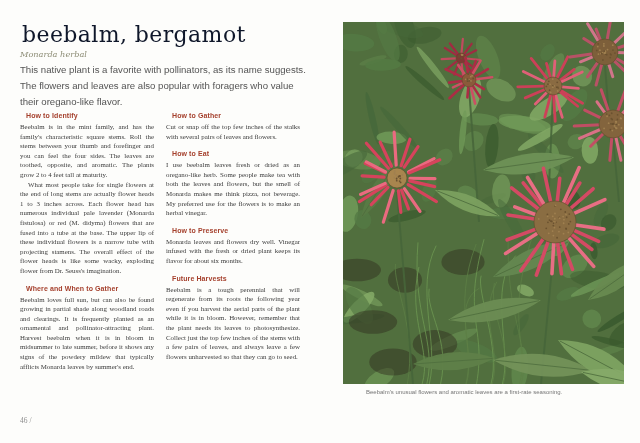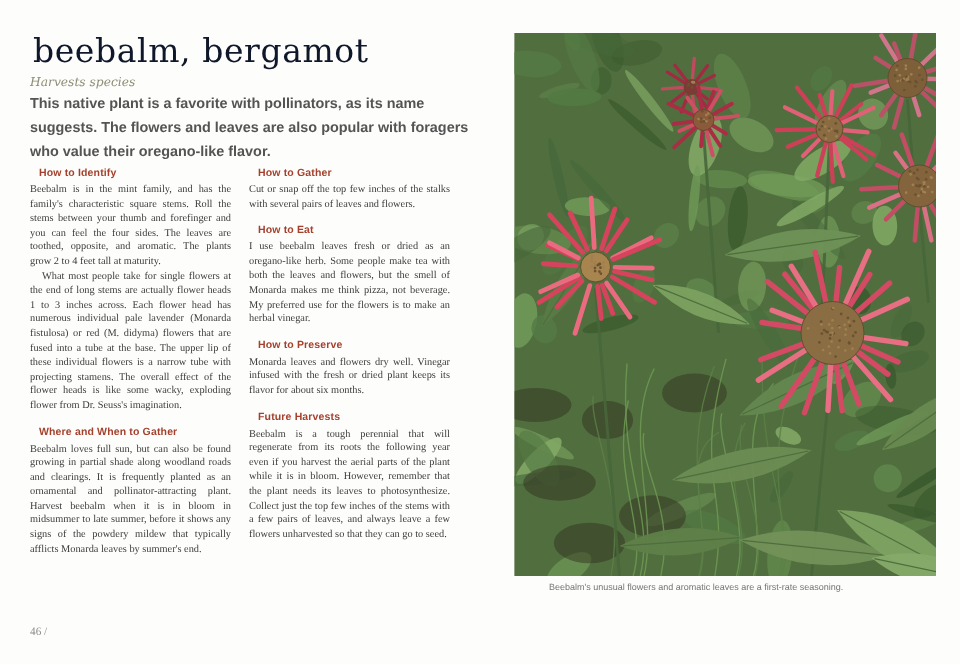--- a/index.html
+++ b/index.html
@@ -6,21 +6,21 @@
   .page{position:relative;width:640px;height:443px;background:#fdfdfb;overflow:hidden;
         font-family:"Liberation Serif",serif;}
   
   .hdr{position:absolute;left:20px;top:21px;}
   .title{margin:2px;font-family:"DejaVu Serif",serif;font-weight:normal;font-size:22px;
          letter-spacing:.4px;color:#0f172a;line-height:1.1;}
   .subtitle{margin-top:2px;font-family:"DejaVu Serif",serif;font-style:italic;
             font-size:8.2px;color:#8d8d76;}
   
   .intro{position:absolute;left:20px;top:62px;width:294px;margin:0;
-         font-family:"Liberation Sans",sans-serif;font-size:9.6px;line-height:16px;color:#545454;font-weight:bold;}
+         font-family:"Liberation Sans",sans-serif;font-size:9.6px;line-height:16px;color:#545454;}
   
   .cols{position:absolute;left:20px;top:112px;width:280px;display:flex;gap:12px;}
   .col{width:134px;}
   .sec{margin:0 0 9px 0;}
   .sec h3{margin:0 0 3px 6px;font-family:"Liberation Sans",sans-serif;font-weight:bold;
           font-size:7px;color:#a5402d;letter-spacing:.1px;}
   .sec p{margin:0;font-size:6.9px;line-height:9.6px;color:#3b3b3b;text-align:justify;}
   .sec p + p{text-indent:8px;}
   
   figure{position:absolute;left:343px;top:22px;margin:0;width:281px;}
@@ -30,21 +30,21 @@
   
   .pagenum{position:absolute;left:20px;top:416px;font-size:7.5px;color:#8f8f8f;text-align:right;}
 </style>
 </head>
 <body>
 
 <div class="page">
 
   <div class="hdr">
     <h1 class="title">beebalm, bergamot</h1>
-    <div class="subtitle">Harvests species</div>
+    <div class="subtitle">Monarda herbal</div>
   </div>
 
   <p class="intro">This native plant is a favorite with pollinators, as its name suggests. The flowers and leaves are also popular with foragers who value their oregano-like flavor.</p>
 
   <div class="cols">
     <div class="col">
       <div class="sec">
         <h3>How to Identify</h3>
         <p>Beebalm is in the mint family, and has the family's characteristic square stems. Roll the stems between your thumb and forefinger and you can feel the four sides. The leaves are toothed, opposite, and aromatic. The plants grow 2 to 4 feet tall at maturity.</p>
         <p>What most people take for single flowers at the end of long stems are actually flower heads 1 to 3 inches across. Each flower head has numerous individual pale lavender (Monarda fistulosa) or red (M. didyma) flowers that are fused into a tube at the base. The upper lip of these individual flowers is a narrow tube with projecting stamens. The overall effect of the flower heads is like some wacky, exploding flower from Dr. Seuss's imagination.</p>

